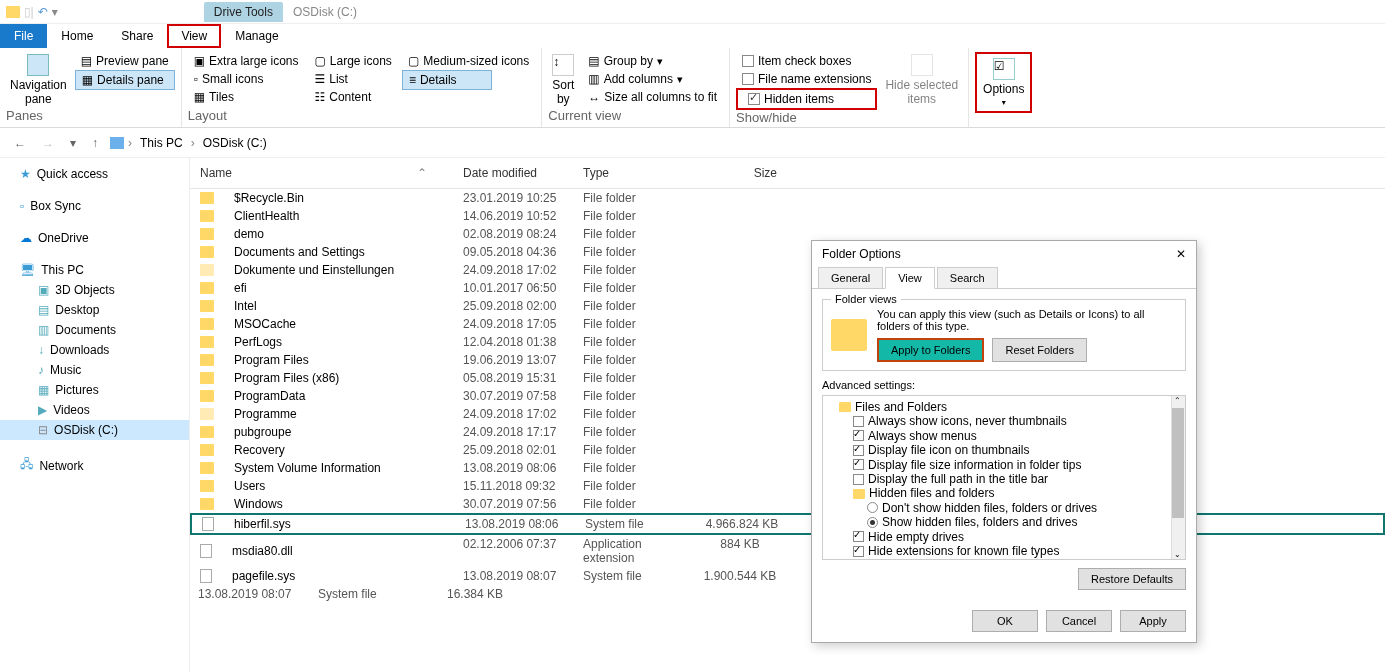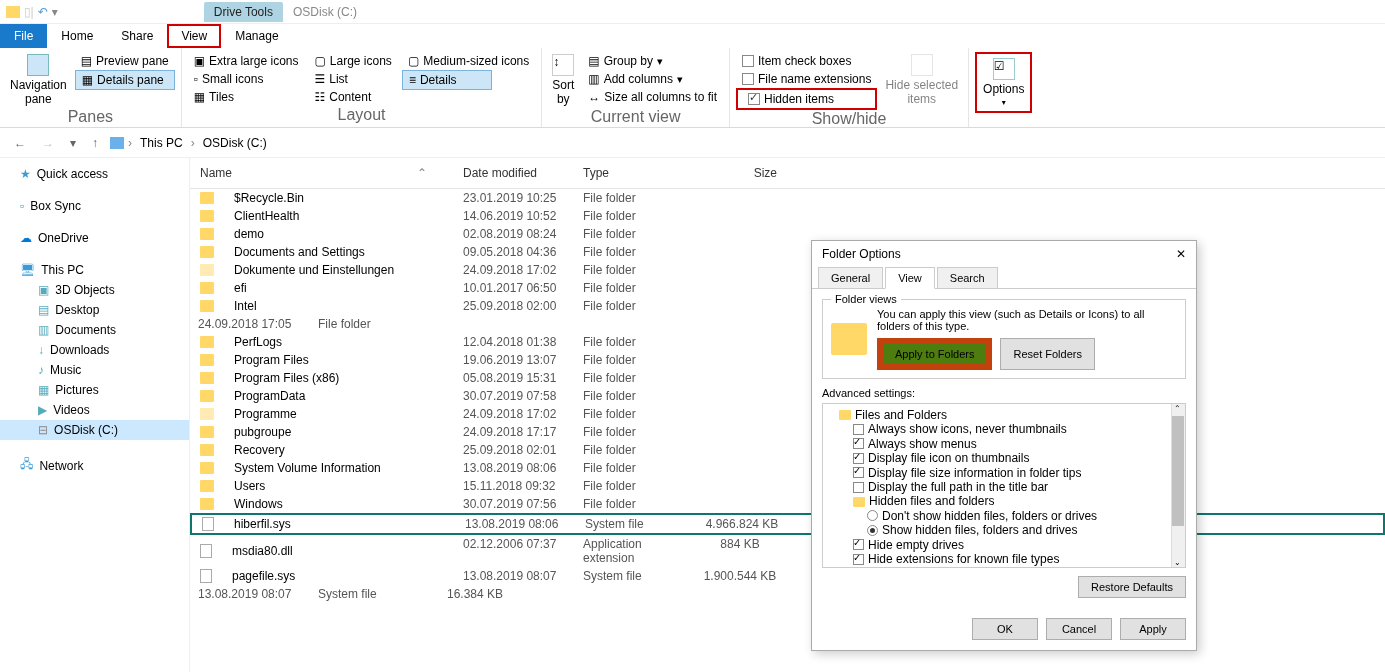--- a/index.html
+++ b/index.html
@@ -14,21 +14,21 @@
 
 .menu-tabs{height:24px;display:flex;align-items:stretch}
 .menu-tabs .tab{padding:4px 14px;cursor:pointer;display:flex;align-items:center}
 .menu-tabs .file{background:#1979ca;color:#fff}
 .menu-tabs .view{border:2px solid #d10000;padding:2px 12px}
 
 
 .ribbon{height:80px;border-bottom:1px solid #dadada;display:flex}
 .ribbon-group{border-right:1px solid #e5e5e5;padding:2px 6px;display:flex;flex-direction:column}
 .ribbon-group .group-body{flex:1;display:flex;align-items:flex-start;gap:4px;padding-top:2px}
-.ribbon-group .group-label{text-align:center;font-size:16px;color:#666;padding-bottom:2px}
+.ribbon-group .group-label{text-align:left;font-size:13px;color:#666;padding-bottom:2px}
 .ribbon-btn-v{display:flex;flex-direction:column;align-items:center;padding:2px 4px;cursor:pointer;font-size:11px;gap:2px}
 .ribbon-small{display:flex;align-items:center;gap:4px;padding:2px 6px;font-size:11px;cursor:pointer;white-space:nowrap}
 .ribbon-small.sel{background:#cde6f7;border:1px solid #7bb3db}
 .ribbon-small.details-pane{border:1px solid #7bb3db;background:#cde6f7}
 .ribbon-col{display:flex;flex-direction:column}
 .chk{width:12px;height:12px;border:1px solid #888;display:inline-block;position:relative}
 .chk.checked::after{content:"✓";position:absolute;top:-3px;left:0;font-size:11px;color:#333}
 .hidden-items-wrap{border:2px solid #d10000;padding:0 4px}
 .options-wrap{border:2px solid #d10000;padding:2px}
 
@@ -69,21 +69,21 @@
 .dialog .dlg-title{display:flex;justify-content:space-between;padding:6px 10px;font-size:12px}
 .dlg-tabs{display:flex;border-bottom:1px solid #ccc;padding:0 6px}
 .dlg-tab{padding:4px 12px;border:1px solid #ccc;border-bottom:none;margin-right:2px;font-size:11px;cursor:pointer;background:#f0f0f0}
 .dlg-tab.active{background:#fff;border-bottom:1px solid #fff;margin-bottom:-1px}
 .dlg-body{padding:10px}
 .fieldset{border:1px solid #ccc;padding:8px;margin-bottom:8px;position:relative}
 .fieldset .legend{position:absolute;top:-7px;left:8px;background:#fff;padding:0 4px;font-size:11px}
 .folder-views{display:flex;gap:10px;align-items:center}
 .folder-big-ico{width:36px;height:32px;background:#ffd868;border-radius:2px}
 .dlg-btn{padding:4px 12px;border:1px solid #adadad;background:#e1e1e1;cursor:pointer;font-size:11px}
-.dlg-btn.apply-folders{border:6px solid #c2410c;background:#4d7c0f}
+.dlg-btn.apply-folders{border:2px solid #c2410c;background:#14b8a6}
 .adv-label{font-size:11px;margin-bottom:4px}
 .adv-tree{border:1px solid #ccc;height:165px;overflow:hidden;padding:4px;font-size:11px;position:relative}
 .adv-item{display:flex;align-items:center;gap:4px;padding:0 0 0 12px;line-height:1.2}
 .adv-item.l2{padding-left:26px}
 .adv-item.l3{padding-left:40px}
 .adv-item .chk2{width:11px;height:11px;border:1px solid #888;flex:none;position:relative}
 .adv-item .chk2.checked::after{content:"✓";position:absolute;top:-3px;left:-1px;font-size:10px}
 .radio{width:11px;height:11px;border:1px solid #888;border-radius:50%;flex:none;position:relative}
 .radio.sel::after{content:"";width:5px;height:5px;background:#333;border-radius:50%;position:absolute;top:2px;left:2px}
 .restore-row{text-align:right;margin-top:8px}
@@ -391,20 +391,24 @@
         <div class="file-row">
           <div class="c fname">
             <span class="folder-ico"></span>
             <span>Intel</span>
           </div>
           <div class="c fdate">25.09.2018 02:00</div>
           <div class="c ftype">File folder</div>
           <div class="c fsize"></div>
         </div>
         <div class="file-row">
+          <div class="c fname">
+            <span class="folder-ico"></span>
+            <span>MSOCache</span>
+          </div>
           <div class="c fdate">24.09.2018 17:05</div>
           <div class="c ftype">File folder</div>
           <div class="c fsize"></div>
         </div>
         <div class="file-row">
           <div class="c fname">
             <span class="folder-ico"></span>
             <span>PerfLogs</span>
           </div>
           <div class="c fdate">12.04.2018 01:38</div>

